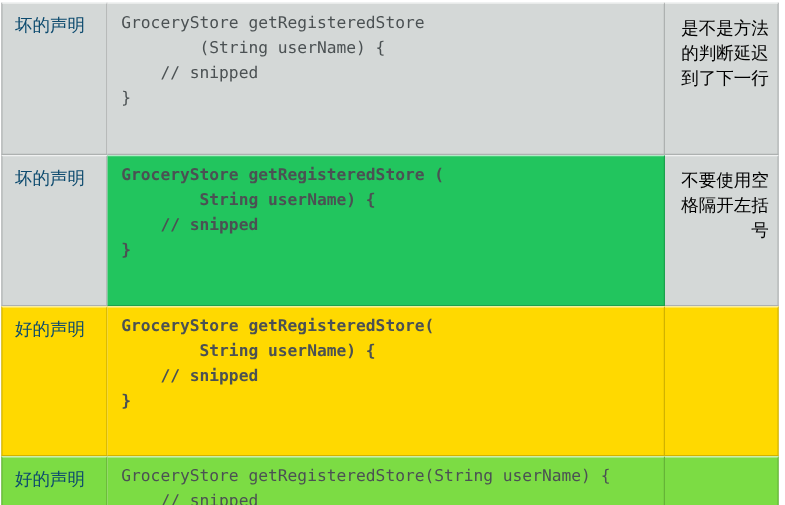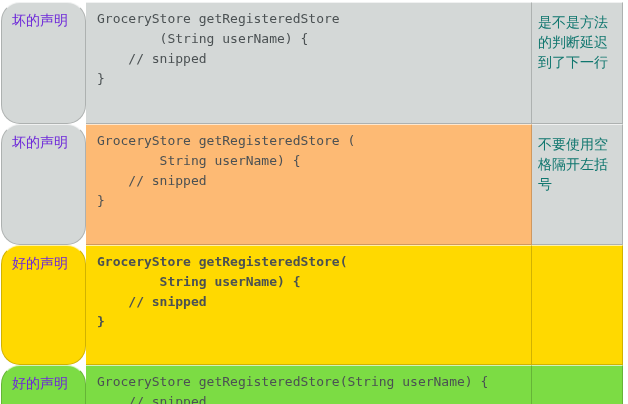--- a/index.html
+++ b/index.html
@@ -25,41 +25,40 @@
   tr td:first-child {
     border-left: 1px solid rgba(0,0,0,0.18);
   }
   col.c-label   { width: 85px; }
   col.c-code    { width: 446px; }
   col.c-comment { width: 91px; }
 
   td.label-cell {
     padding: 9px 8px 8px 10px;
     font-size: 14px;
-    color: #6d28d9;
+    color: #0c4a6e;
     height: 100px;
-    border-radius: 19px;
   }
   td.code-cell {
     padding: 6px 8px 6px 11px;
   }
   td.code-cell pre {
     margin: 0;
     font-family: "DejaVu Sans Mono", "Liberation Mono", monospace;
     font-size: 13px;
     line-height: 20px;
     color: #4b5153;
     white-space: pre;
   }
   td.comment-cell {
     padding: 9px 7px 8px 6px;
     font-size: 14px;
     line-height: 20px;
-    color: #0f766e;
-    text-align: left;
+    color: #000000;
+    text-align: right;
   }
   tr.row-1 td { height: 103px; }
   tr.row-2 td { height: 102px; }
   tr.row-3 td { height: 101px; }
   tr.row-4 td { height: 61px; }
 </style>
 </head>
 <body>
 
 <table class="style-table">
@@ -74,21 +73,21 @@
       <td class="code-cell" style="background: rgb(212, 216, 215);">
           <pre>GroceryStore getRegisteredStore
         (String userName) {
     // snipped
 }</pre>
         </td>
       <td class="comment-cell" style="background: rgb(212, 216, 215);">是不是方法的判断延迟到了下一行</td>
     </tr>
     <tr class="row-2">
       <td class="label-cell" style="background: rgb(212, 216, 215);">坏的声明</td>
-      <td class="code-cell" style="background: #fdba74;">
+      <td class="code-cell" style="background: #22c55e; font-weight: bold;">
           <pre>GroceryStore getRegisteredStore (
         String userName) {
     // snipped
 }</pre>
         </td>
       <td class="comment-cell" style="background: rgb(212, 216, 215);">不要使用空格隔开左括号</td>
     </tr>
     <tr class="row-3">
       <td class="label-cell" style="background: rgb(255, 217, 0);">好的声明</td>
       <td class="code-cell" style="background: rgb(255, 217, 0); font-weight: bold;">

